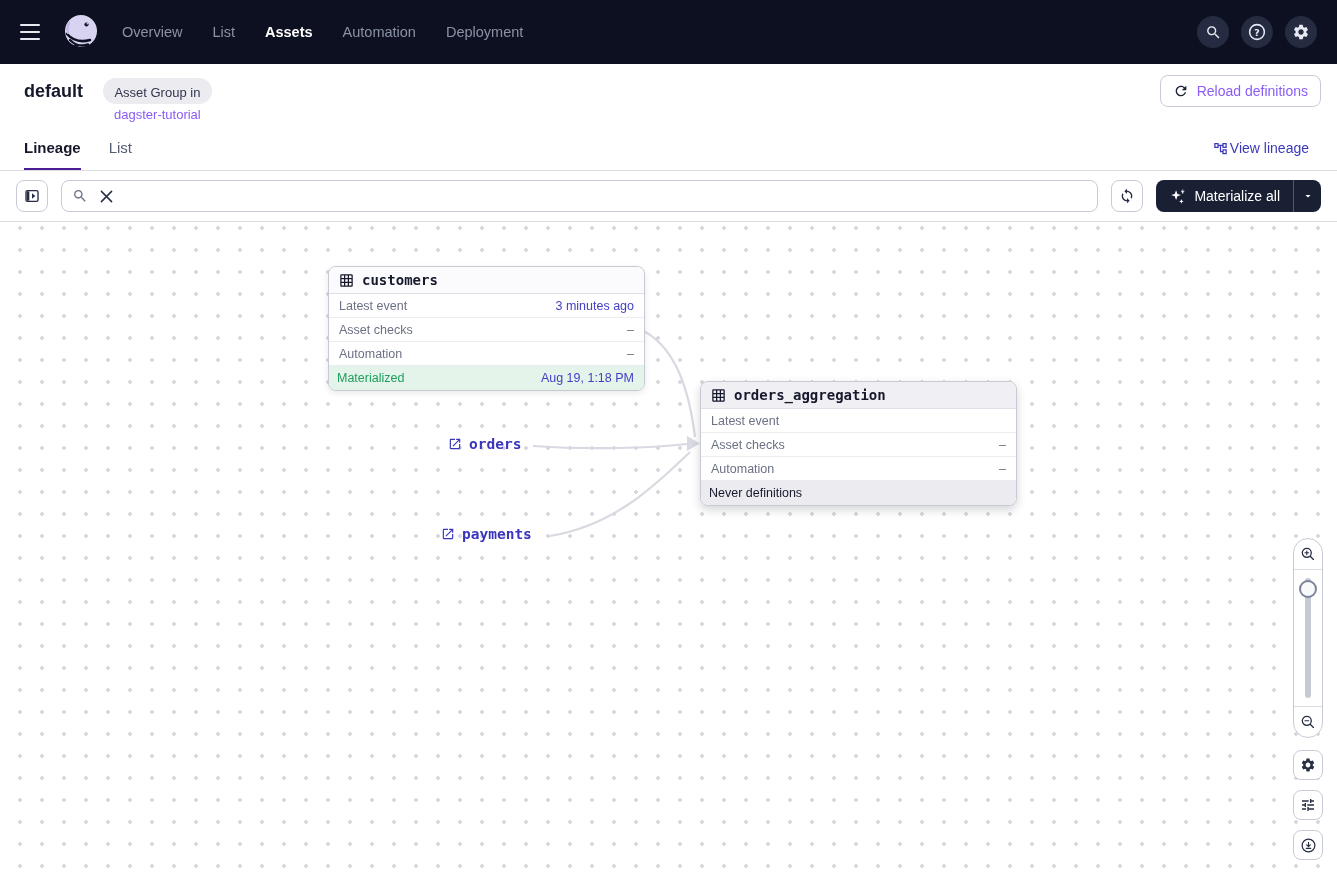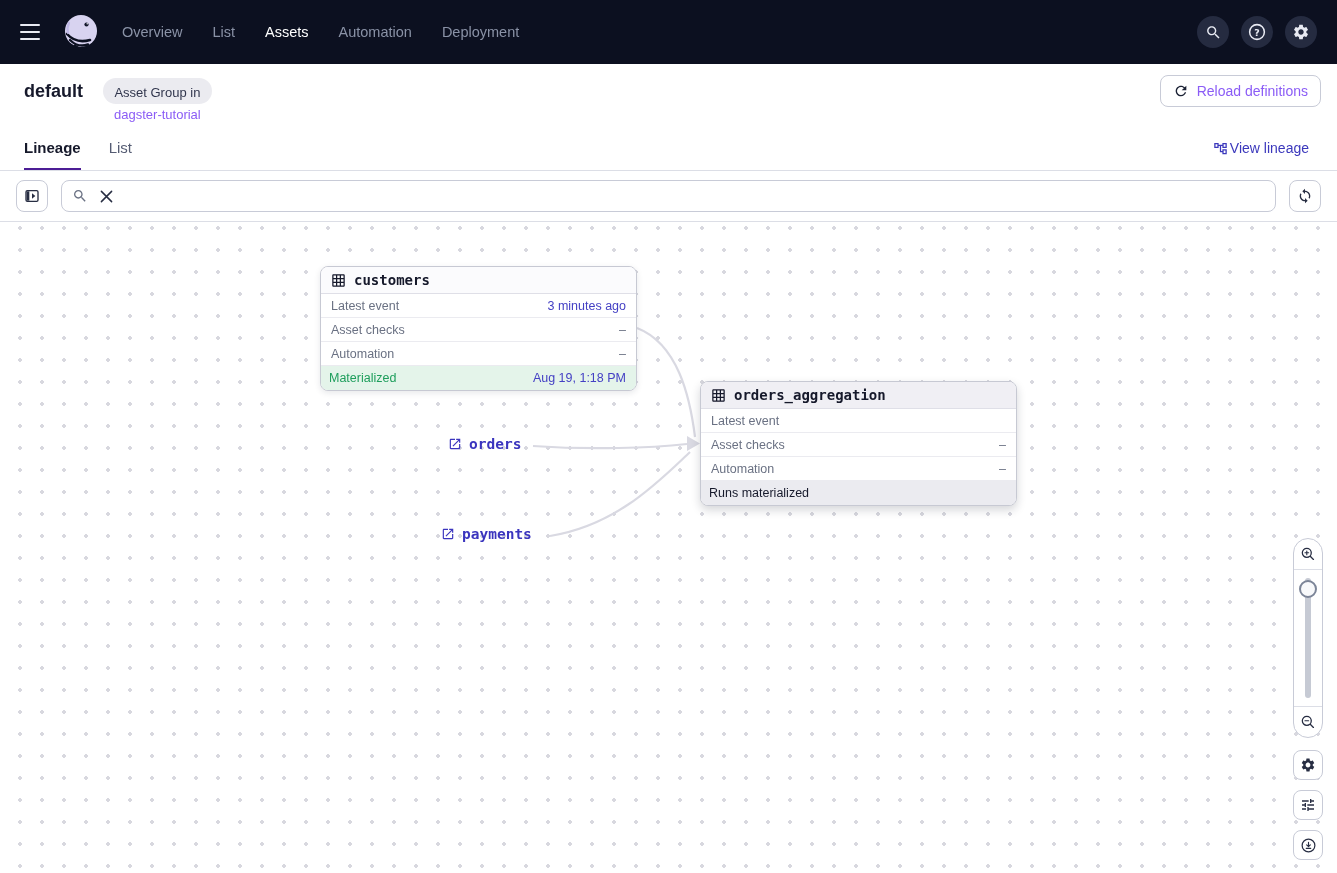--- a/index.html
+++ b/index.html
@@ -14,21 +14,21 @@
   
   .topnav {
     height:64px; background:#0C1020; display:flex; align-items:center;
     padding:0 20px; gap:0;
   }
   .hamburger { width:28px; height:28px; display:flex; flex-direction:column; justify-content:center; gap:5px; cursor:pointer; }
   .hamburger span { display:block; width:20px; height:2px; background:#E8EAF2; border-radius:1px; }
   .logo { margin-left:14px; width:38px; height:38px; }
   .nav-links { display:flex; align-items:center; gap:30px; margin-left:22px; }
   .nav-link { font-size:14.5px; color:#8A92A6; cursor:pointer; }
-  .nav-link.active { color:#FFFFFF; font-weight:400; }
+  .nav-link.active { color:#FFFFFF; font-weight:700; }
   .nav-right { margin-left:auto; display:flex; align-items:center; gap:12px; }
   .nav-icon-btn {
     width:32px; height:32px; border-radius:50%; background:#252B40;
     display:flex; align-items:center; justify-content:center; cursor:pointer;
   }
 
   
   .page-header {
     height:54px; display:flex; align-items:center; padding:0 16px 0 24px; background:#fff;
   }
@@ -225,32 +225,48 @@
       <svg width="13" height="13" viewBox="0 0 14 14">
           <path d="M1.5 1.5l11 11M12.5 1.5l-11 11" stroke="#272D42" stroke-width="1.6" stroke-linecap="round"></path>
         </svg>
     </span>
   </div>
   <div class="sq-btn">
     <svg width="16" height="16" viewBox="0 0 24 24">
         <path fill="#272D42" d="M12 4V1L8 5l4 4V6c3.31 0 6 2.69 6 6 0 1.01-.25 1.97-.7 2.8l1.46 1.46C19.54 15.03 20 13.57 20 12c0-4.42-3.58-8-8-8zm0 14c-3.31 0-6-2.69-6-6 0-1.01.25-1.97.7-2.8L5.24 7.74C4.46 8.97 4 10.43 4 12c0 4.42 3.58 8 8 8v3l4-4-4-4v3z"></path>
       </svg>
   </div>
+  <div class="split-btn">
+    <div class="split-main">
+      <svg width="17" height="17" viewBox="0 0 24 24">
+        <path fill="#fff" d="M10 3l1.9 5.4L17 10l-5.1 1.6L10 17l-1.9-5.4L3 10l5.1-1.6z"></path>
+        <path fill="#fff" d="M18.5 4.5h1.6v1.6h-1.6zM19.3 2.2v1.2M19.3 6.8v1.2M17 4.4h1.2M20.4 4.4h1.2" stroke="#fff" stroke-width="1.3"></path>
+        <path fill="#fff" d="M17.5 15.5l.9 2.4 2.4.9-2.4.9-.9 2.4-.9-2.4-2.4-.9 2.4-.9z"></path>
+      </svg>
+      <span>Materialize all</span>
+    </div>
+    <div class="split-div"></div>
+    <div class="split-caret">
+      <svg width="12" height="12" viewBox="0 0 24 24">
+          <path fill="#fff" d="M7 10l5 5 5-5z"></path>
+        </svg>
+    </div>
+  </div>
 </div>
 
 <div class="graph">
 
   <svg class="edges" viewBox="0 0 1337 651">
     <path d="M 637 106 C 678 122, 690 175, 695 215" stroke="#D9D9E2" stroke-width="2.2" fill="none"></path>
     <path d="M 533 224 C 592 228, 650 226, 687 222" stroke="#D9D9E2" stroke-width="2.2" fill="none"></path>
     <path d="M 550 314 C 618 303, 660 258, 690 230" stroke="#D9D9E2" stroke-width="2.2" fill="none"></path>
     <polygon points="687,214 700,221.5 687,229" fill="#D9D9E2"></polygon>
   </svg>
 
-  <div class="asset-node" style="left:320px; top:44px;">
+  <div class="asset-node" style="left:328px; top:44px;">
     <div class="node-header tint-light mono">
       <svg width="15" height="15" viewBox="0 0 24 24">
           <path fill="#16192B" d="M20 2H4c-1.1 0-2 .9-2 2v16c0 1.1.9 2 2 2h16c1.1 0 2-.9 2-2V4c0-1.1-.9-2-2-2zm-6 6h-4V4h4v4zm0 2v4h-4v-4h4zm-6-6v4H4V4h4zm-4 6h4v4H4v-4zm0 6h4v4H4v-4zm6 4v-4h4v4h-4zm10 0h-4v-4h4v4zm0-6h-4v-4h4v4zm0-6h-4V4h4v4z"></path>
         </svg>
       <span>customers</span>
     </div>
     <div class="node-row">
       <span class="lbl">Latest event</span>
       <span class="val-link">3 minutes ago</span>
     </div>
@@ -281,21 +297,21 @@
     </div>
     <div class="node-row">
       <span class="lbl">Asset checks</span>
       <span class="val-dash">–</span>
     </div>
     <div class="node-row">
       <span class="lbl">Automation</span>
       <span class="val-dash">–</span>
     </div>
     <div class="node-row status-gray">
-      <span class="lbl">Runs materialized</span>
+      <span class="lbl">Never definitions</span>
       <span class="val-dash"></span>
     </div>
   </div>
 
   <div class="ext-asset mono" style="left:448px; top:214px;">
     <svg width="14" height="14" viewBox="0 0 24 24">
         <path fill="#3B35BE" d="M19 19H5V5h7V3H5c-1.11 0-2 .9-2 2v14c0 1.1.89 2 2 2h14c1.1 0 2-.9 2-2v-7h-2v7zM14 3v2h3.59l-9.83 9.83 1.41 1.41L19 6.41V10h2V3h-7z"></path>
       </svg>
     <span>orders</span>
   </div>

